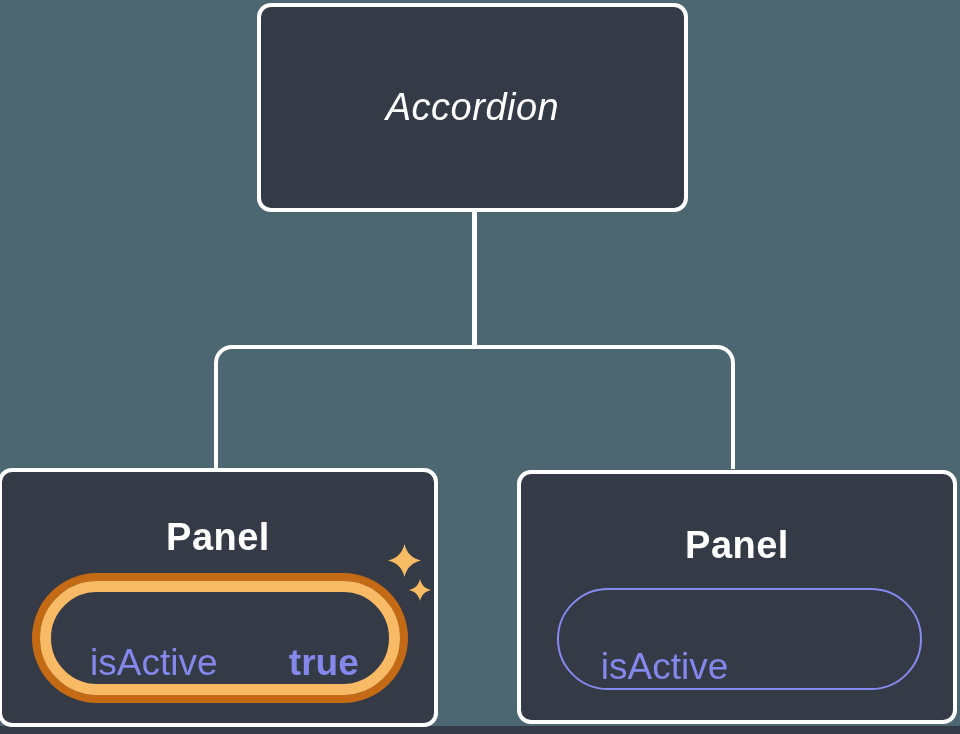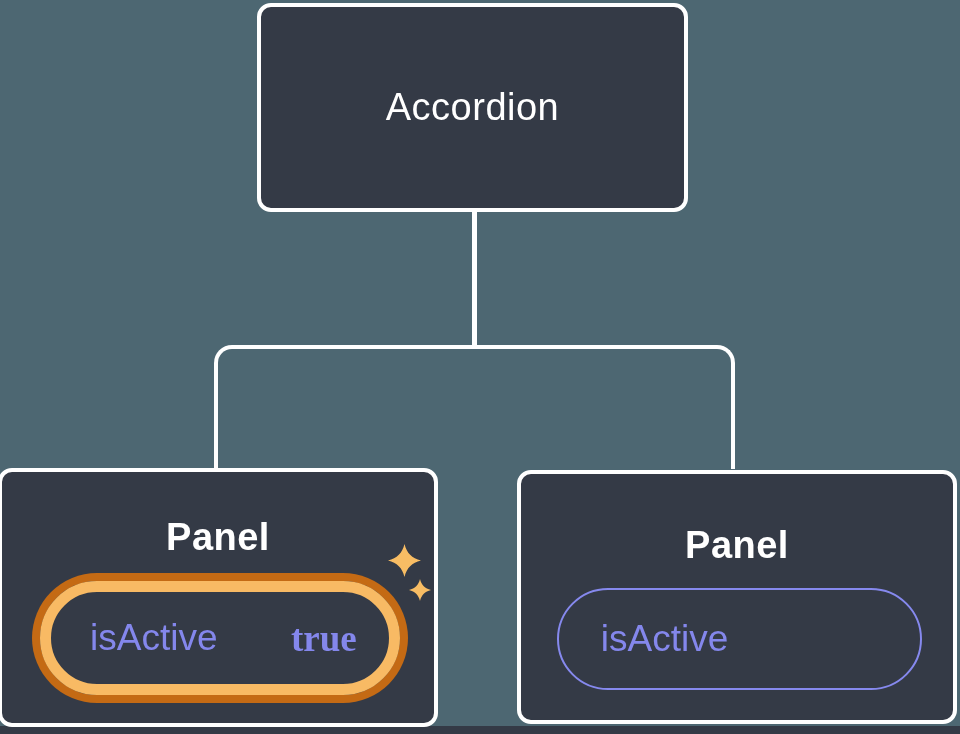--- a/index.html
+++ b/index.html
@@ -20,20 +20,21 @@
     border: 4px solid #ffffff;
     border-radius: 14px;
     z-index: 1;
   }
   .node-label {
     color: #ffffff;
     font-size: 38px;
     font-weight: 500;
     letter-spacing: 0.5px;
     white-space: nowrap;
+    font-style: italic;
   }
 
   .accordion-node {
     left: 257px; top: 3px;
     width: 431px; height: 209px;
     display: flex; align-items: center; justify-content: center;
   }
 
   .panel-node-left  { left: -2px;  top: 468px; width: 440px; height: 259px; }
   .panel-node-right { left: 517px; top: 470px; width: 440px; height: 254px; }
@@ -65,21 +66,21 @@
     border: 4px solid #ffffff;
     border-bottom: none;
     border-radius: 18px 18px 0 0;
     z-index: 0;
   }
 
   
   .prop-pill {
     position: absolute;
     display: flex;
-    align-items: center;
+    align-items: flex-end;
     border-radius: 999px;
     overflow: hidden;
   }
   .pill-active {
     left: 38px; top: 109px;
     width: 360px; height: 114px;
     border: 11px solid #f8ba64;
     box-shadow: 0 0 0 8px #c46a14;
   }
   .pill-inactive {
@@ -90,21 +91,21 @@
   .pill-cell {
     display: flex; align-items: center; justify-content: center;
     color: #8487ec;
     font-size: 37px;
     white-space: nowrap;
   }
   .pill-active  .cell-prop  { width: 61.2%; }
   .pill-active  .cell-value { width: 38.8%; }
   .pill-inactive .cell-prop  { width: 58.5%; }
   .pill-inactive .cell-value { width: 41.5%; }
-  .cell-value.bold { font-weight: 700; font-family: Liberation Serif, serif; }
+  .cell-value.bold { font-weight: 700; }
   .pill-divider { width: 2px; flex: 0 0 2px; }
   .pill-active  .pill-divider { background: #eda645; }
   .pill-inactive .pill-divider { background: #8689ee; }
 
   
   .sparkles {
     position: absolute;
     left: 386px; top: 72px;
     width: 50px; height: 60px;
     z-index: 2;

